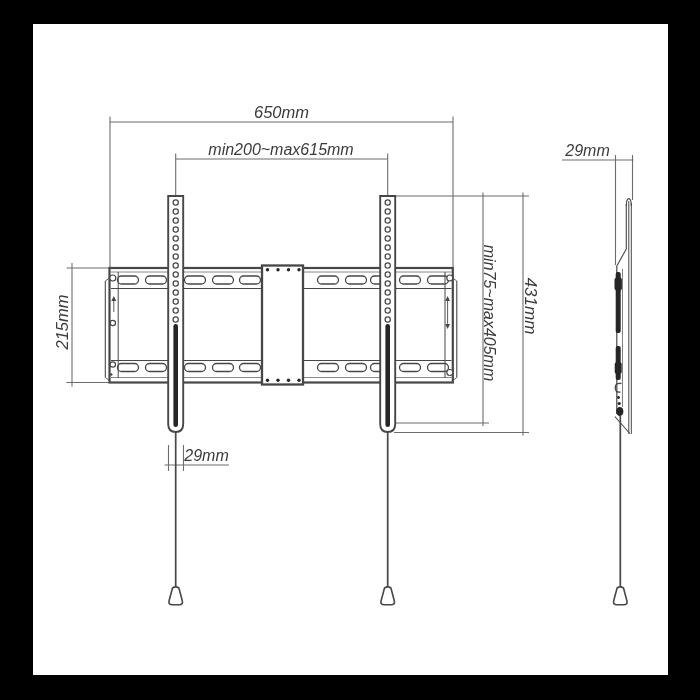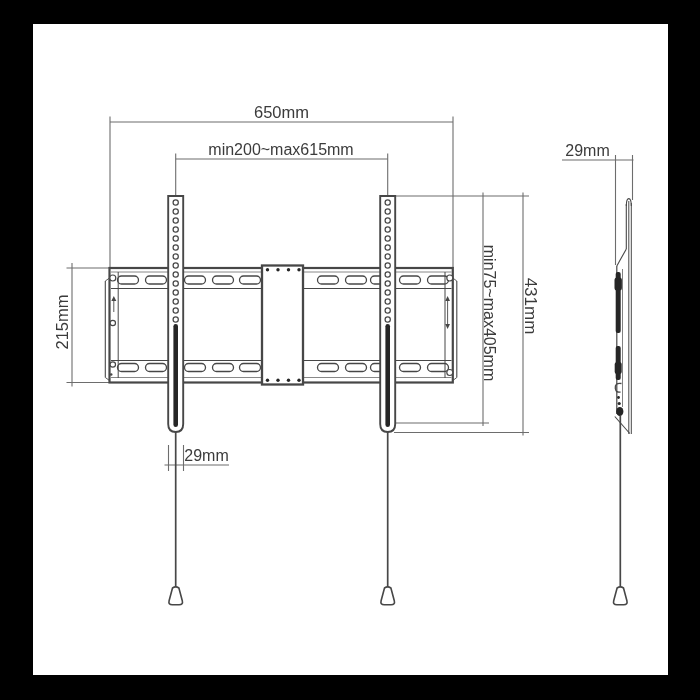--- a/index.html
+++ b/index.html
@@ -1,16 +1,16 @@
 <!DOCTYPE html>
 <html><head>
 <meta charset="utf-8">
 <style>
   html,body{margin:0;padding:0;background:#fff;}
-  #canvas{position:relative;width:700px;height:700px;background:#ffffff;overflow:hidden;}
+  #canvas{position:relative;width:700px;height:700px;background:#ffffff;overflow:hidden;font-style:italic;}
   svg{display:block;}
   .dim-label{
     font-family:"Liberation Sans", sans-serif;
     fill:#3b3b3b;
   }
   .f16{font-size:16px;}
   .f165{font-size:16.5px;}
   .f17{font-size:17px;}
 </style>
 </head>

